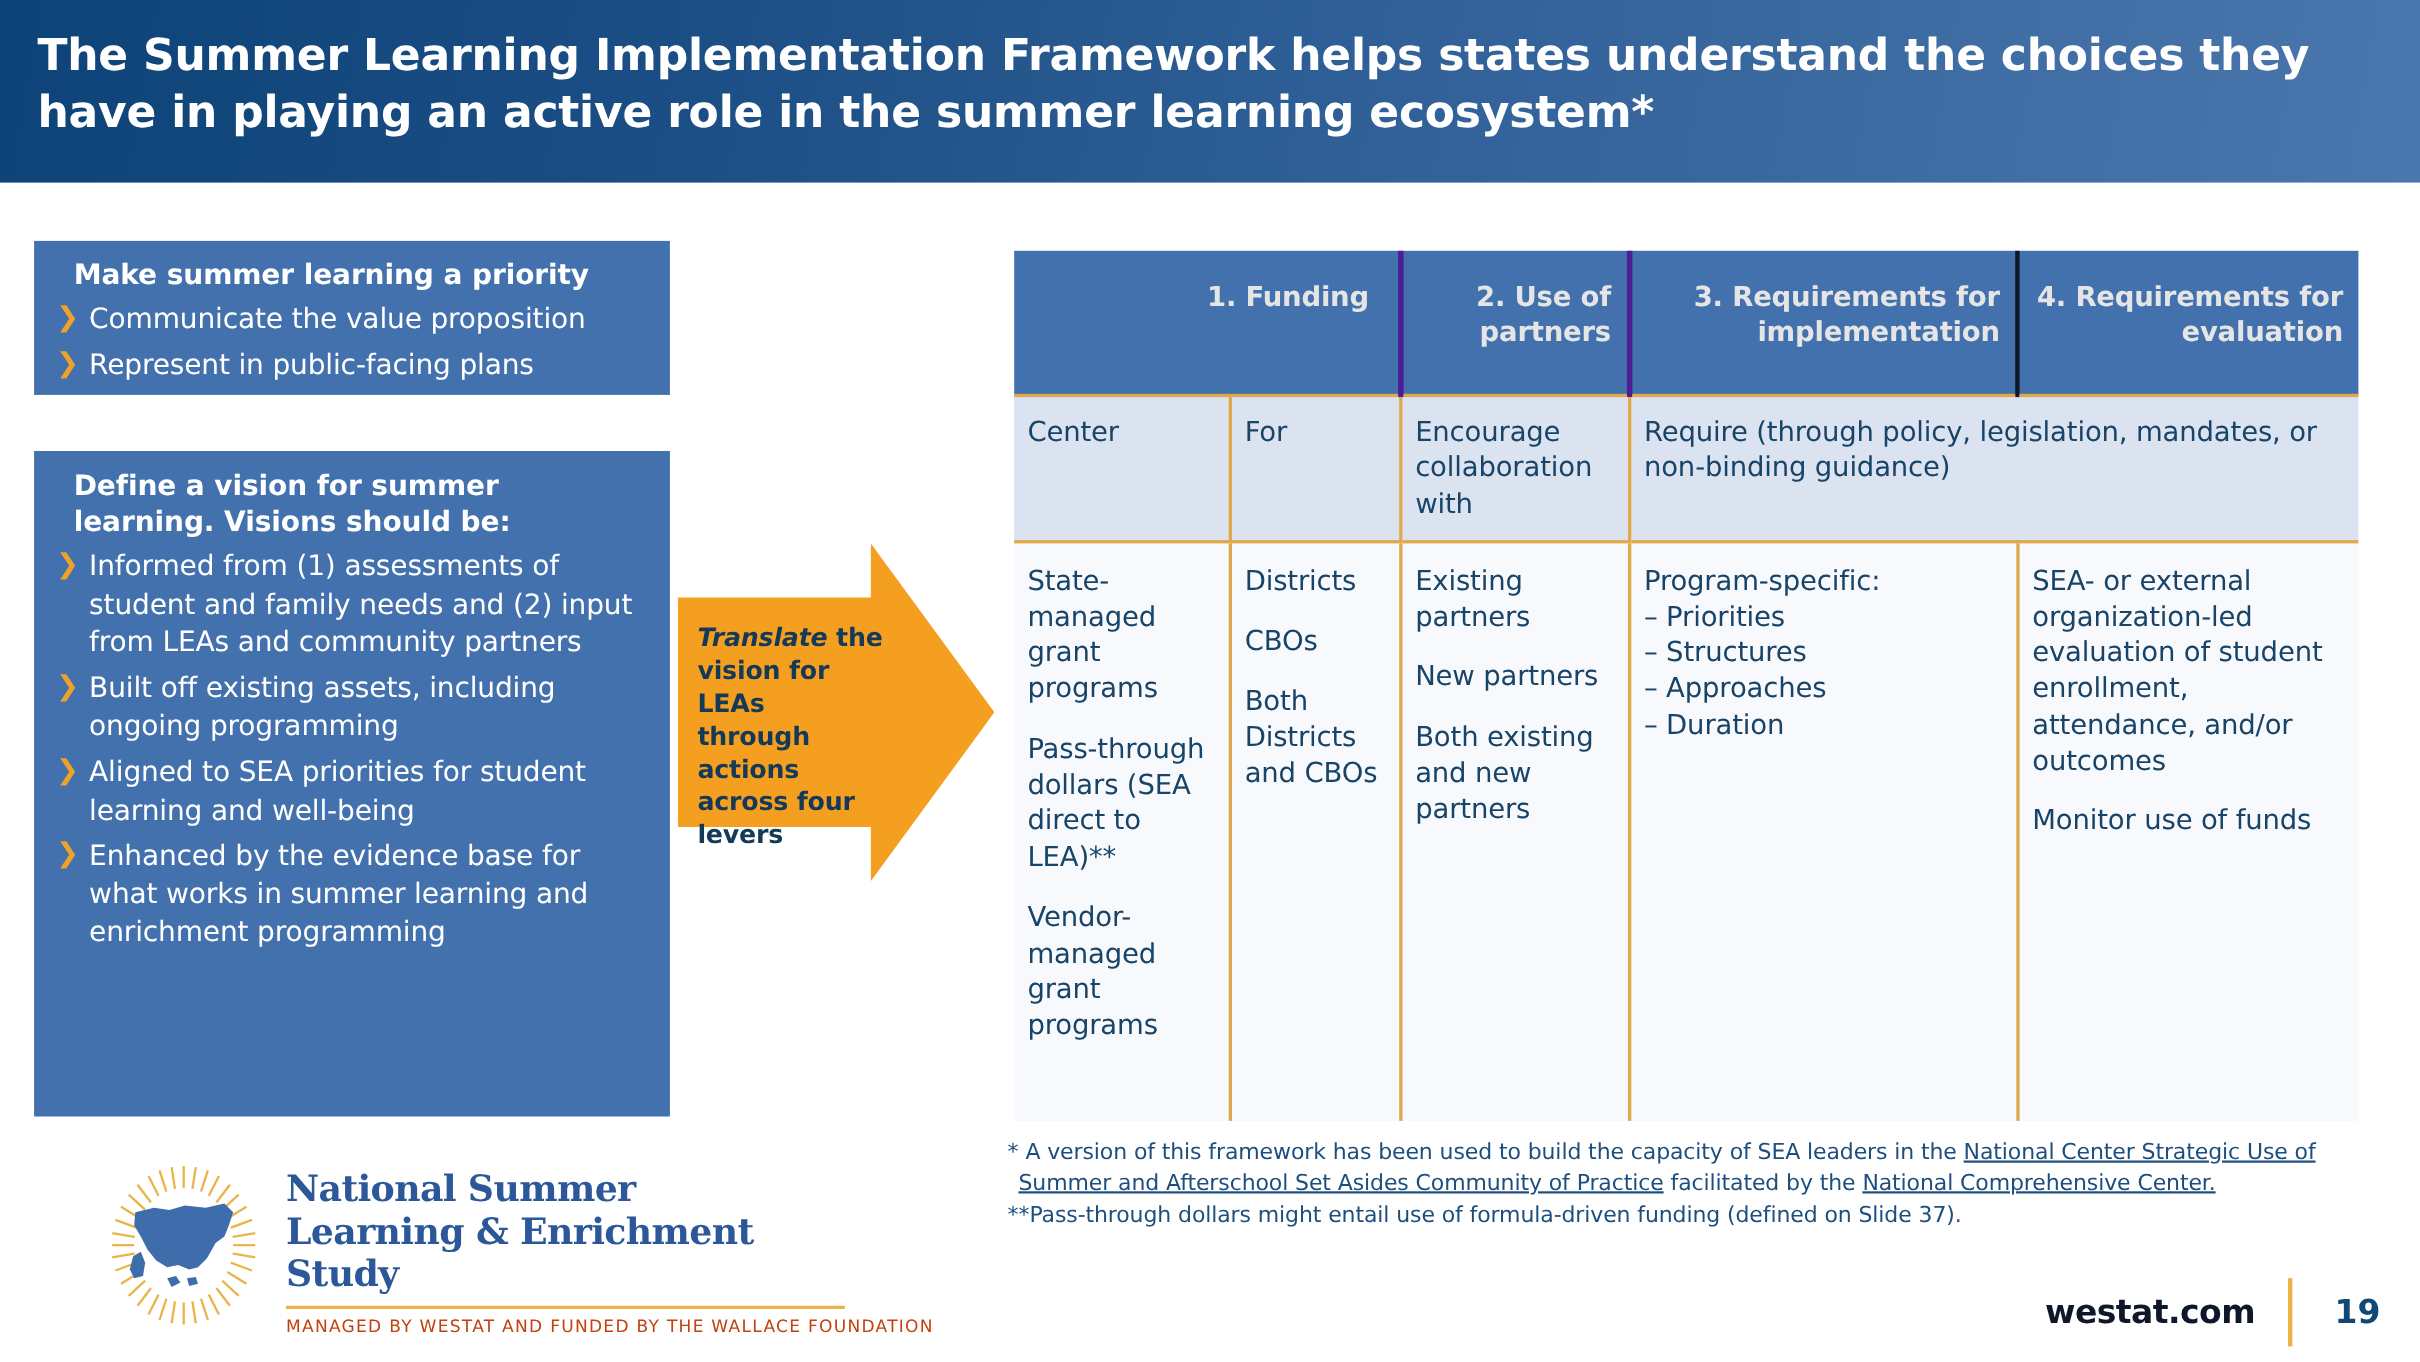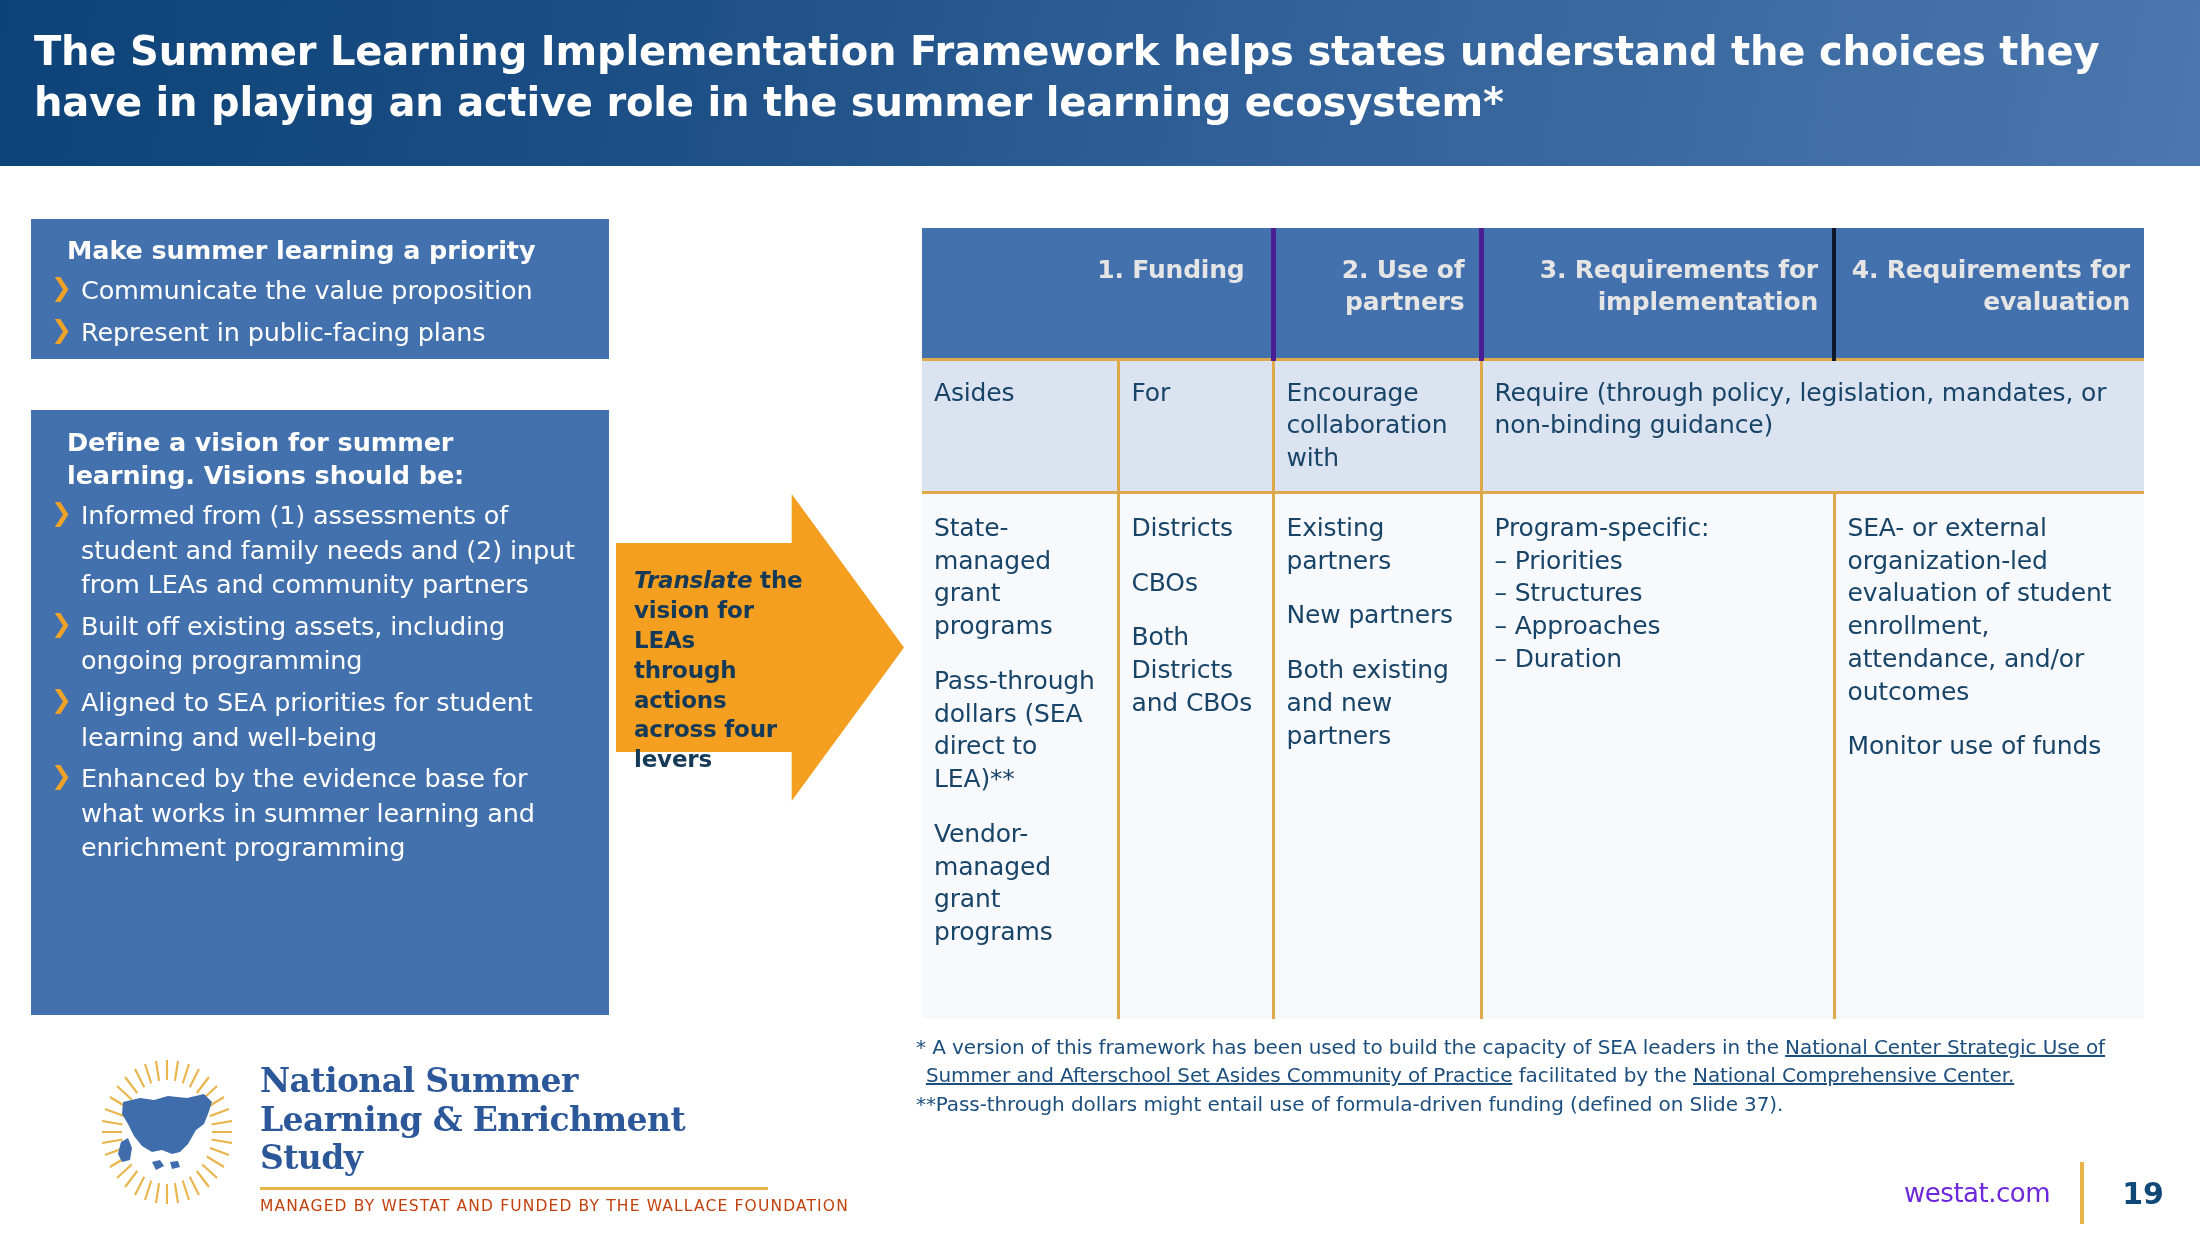--- a/index.html
+++ b/index.html
@@ -219,23 +219,23 @@
 
   
   #footer-right {
     position: absolute;
     right: 36px; bottom: 14px;
     height: 62px;
     display: flex;
     align-items: center;
   }
   #westat-url {
-    color: #6d28d9;
-    font-size: 26px;
-    font-weight: normal;
+    color: #0f172a;
+    font-size: 30px;
+    font-weight: bold;
     letter-spacing: -0.5px;
   }
   #footer-divider {
     width: 4px;
     height: 62px;
     background: #E9B44A;
     margin: 0 38px 0 30px;
   }
   #slide-number {
     color: #104878;
@@ -307,21 +307,21 @@
   <thead>
     <tr>
       <th colspan="2" class="hdr-funding">1. Funding</th>
       <th class="sep-gold">2. Use of partners</th>
       <th class="sep-gold">3. Requirements for implementation</th>
       <th class="sep-white">4. Requirements for evaluation</th>
     </tr>
   </thead>
   <tbody>
     <tr class="row-verb">
-      <td class="first">Asides</td>
+      <td class="first">Center</td>
       <td>For</td>
       <td>Encourage collaboration with</td>
       <td colspan="2">Require (through policy, legislation, mandates, or non-binding guidance)</td>
     </tr>
     <tr class="row-body">
       <td class="first">
         <span>State-managed grant programs</span>
         <span class="cell-gap"></span>
         <span>Pass-through dollars (SEA direct to LEA)**</span>
         <span class="cell-gap"></span>

